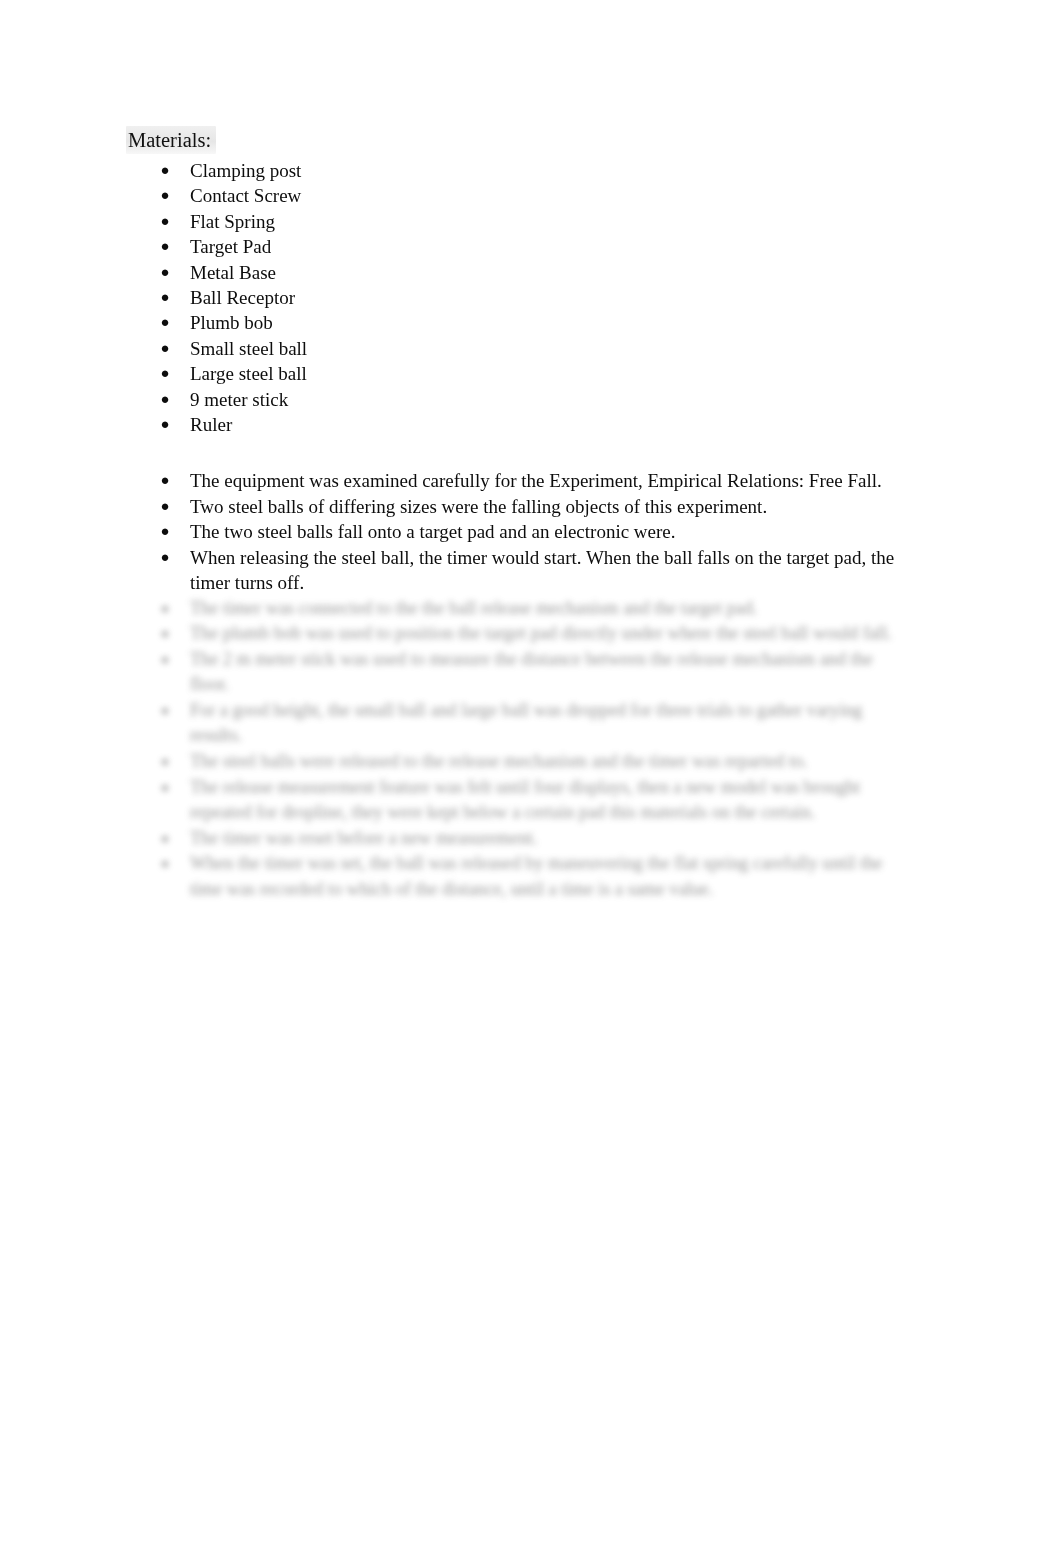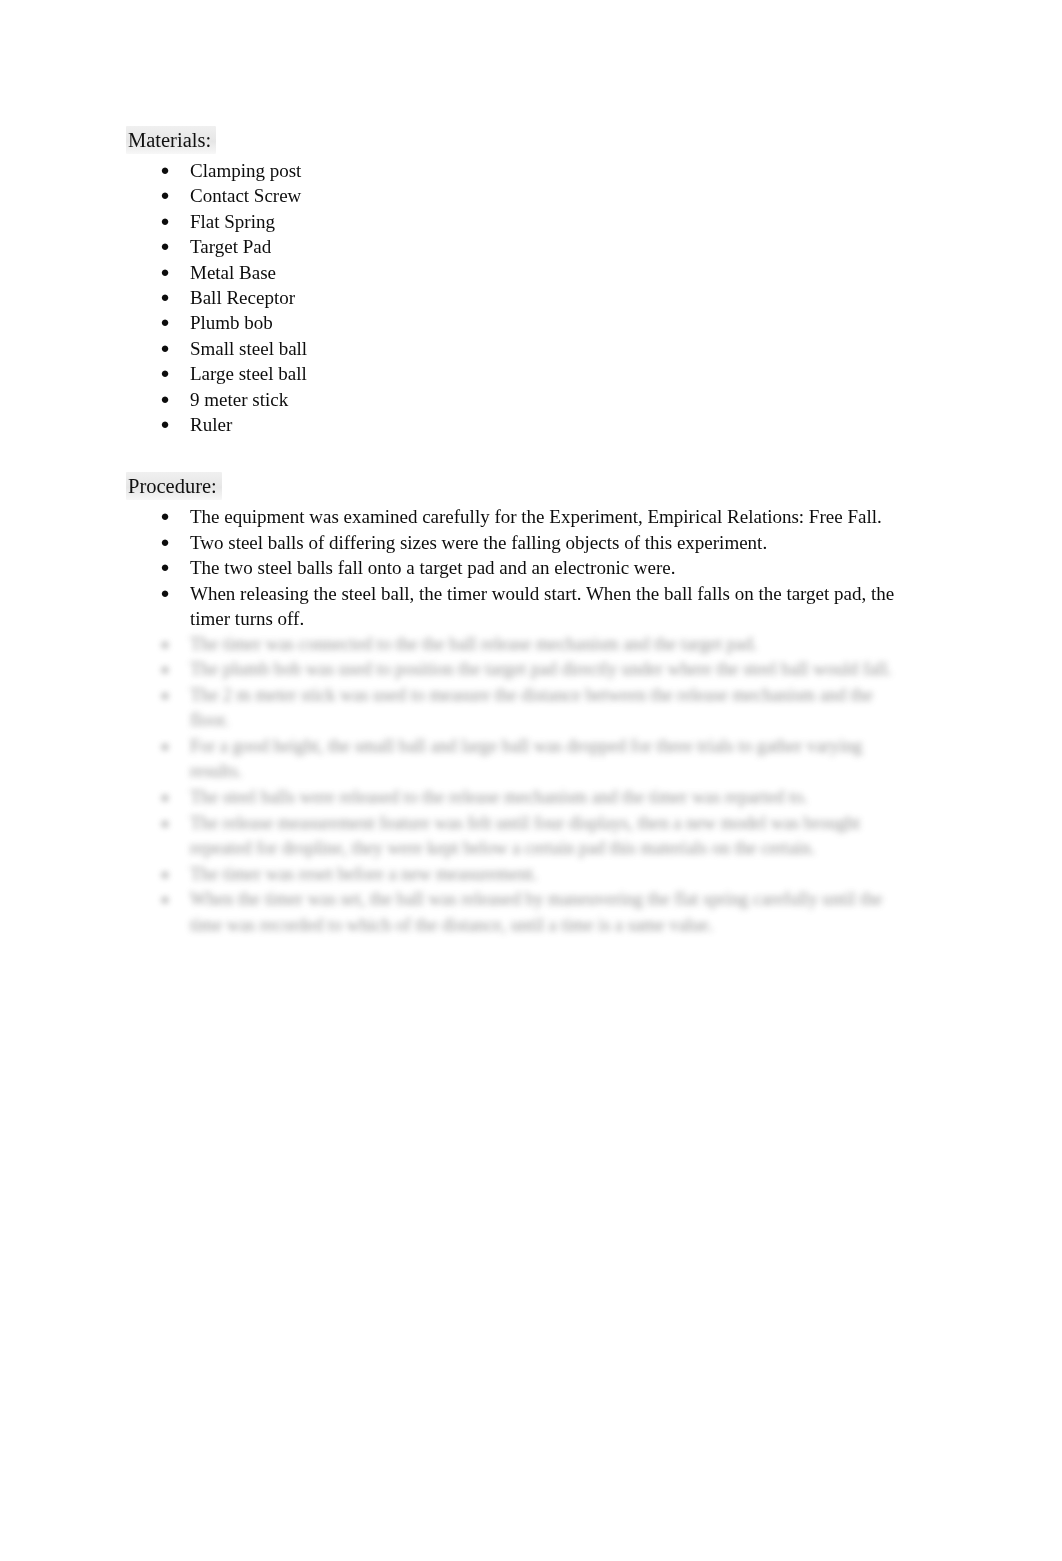--- a/index.html
+++ b/index.html
@@ -122,23 +122,20 @@
         <li><span class="bullet-glyph">●</span><span class="li-text">Ball Receptor</span></li>
         <li><span class="bullet-glyph">●</span><span class="li-text">Plumb bob</span></li>
         <li><span class="bullet-glyph">●</span><span class="li-text">Small steel ball</span></li>
         <li><span class="bullet-glyph">●</span><span class="li-text">Large steel ball</span></li>
         <li><span class="bullet-glyph">●</span><span class="li-text">9 meter stick</span></li>
         <li><span class="bullet-glyph">●</span><span class="li-text">Ruler</span></li>
       </ul>
 
     <div class="gap-between-sections"></div>
 
-    <div class="heading-row">
-      <span class="section-heading">Procedure:</span>
-    </div>
 
     <ul class="bullets procedure-list">
         <li><span class="bullet-glyph">●</span><span class="li-text">The equipment was examined carefully for the Experiment, Empirical Relations: Free Fall.</span></li>
         <li><span class="bullet-glyph">●</span><span class="li-text">Two steel balls of differing sizes were the falling objects of this experiment.</span></li>
         <li><span class="bullet-glyph">●</span><span class="li-text">The two steel balls fall onto a target pad and an electronic were.</span></li>
         <li><span class="bullet-glyph">●</span><span class="li-text">When releasing the steel ball, the timer would start. When the ball falls on the target pad, the timer turns off.</span></li>
       </ul>
 
     <ul class="blurred-block">
         <li><span class="bullet-glyph">●</span><span class="li-text">The timer was connected to the the ball release mechanism and the target pad.</span></li>

